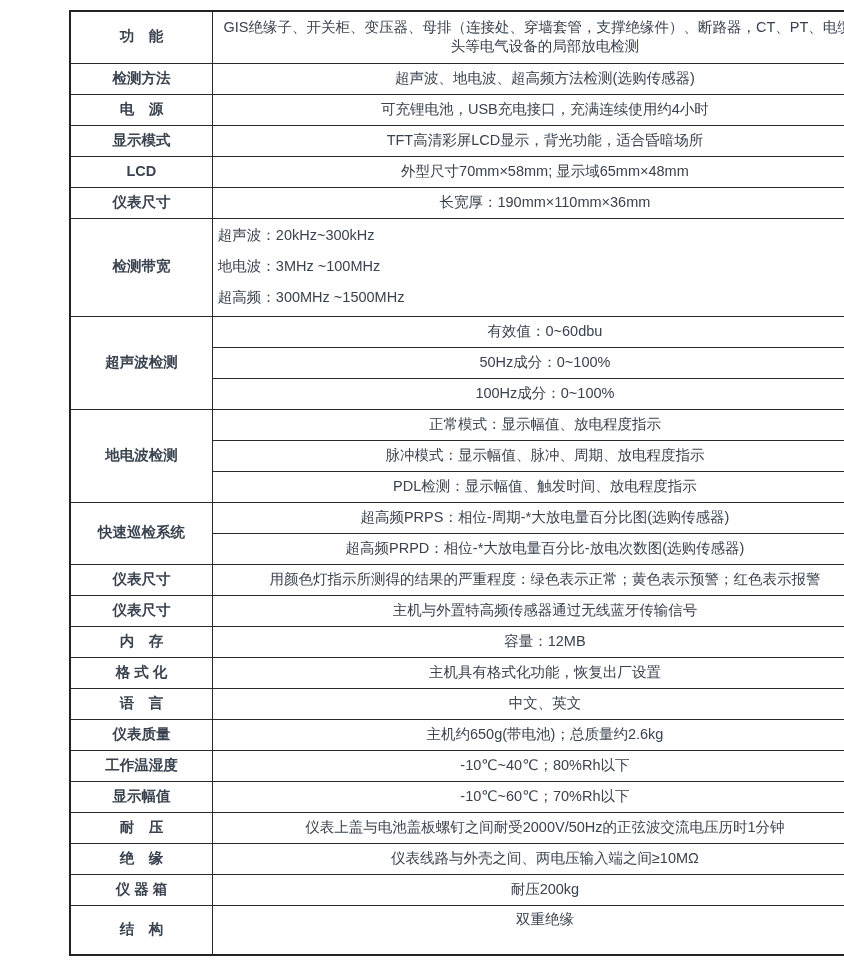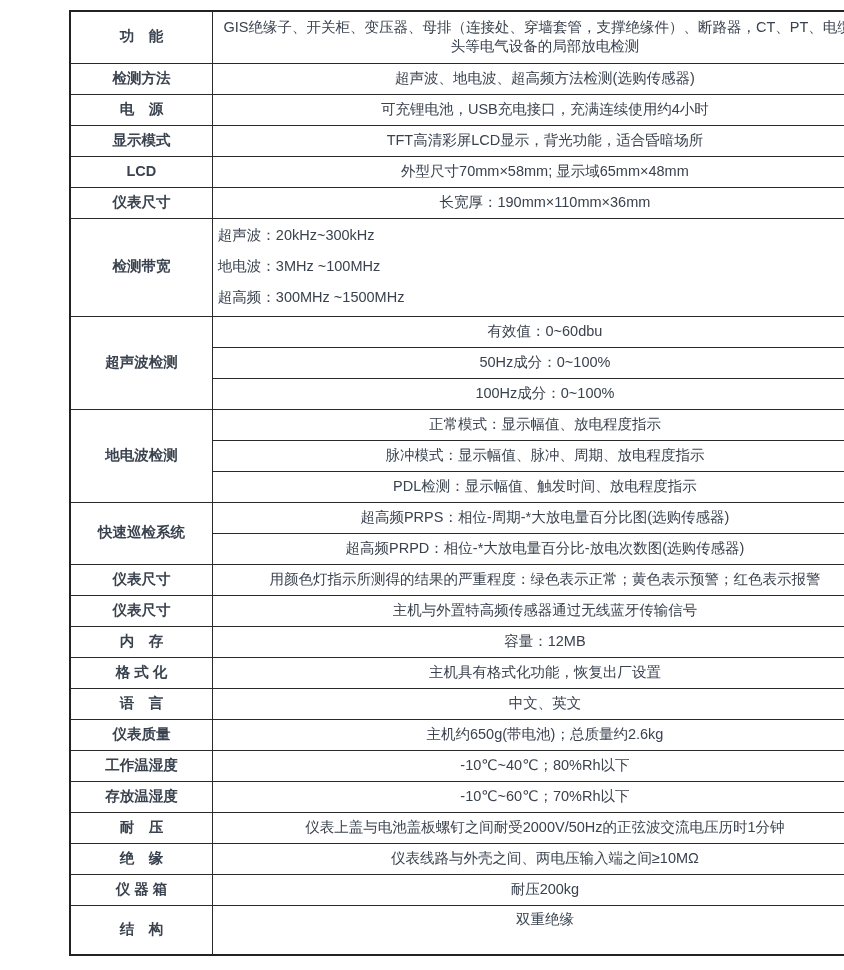--- a/index.html
+++ b/index.html
@@ -143,21 +143,21 @@
       </tr>
       <tr class="h31">
         <td class="lbl">仪表质量</td>
         <td class="val">主机约650g(带电池)；总质量约2.6kg</td>
       </tr>
       <tr class="h31">
         <td class="lbl">工作温湿度</td>
         <td class="val">-10℃~40℃；80%Rh以下</td>
       </tr>
       <tr class="h31">
-        <td class="lbl">存放温湿度</td>
+        <td class="lbl">显示幅值</td>
         <td class="val">-10℃~60℃；70%Rh以下</td>
       </tr>
       <tr class="h31">
         <td class="lbl">耐　压</td>
         <td class="val">仪表上盖与电池盖板螺钉之间耐受2000V/50Hz的正弦波交流电压历时1分钟</td>
       </tr>
       <tr class="h31">
         <td class="lbl">绝　缘</td>
         <td class="val">仪表线路与外壳之间、两电压输入端之间≥10MΩ</td>
       </tr>

